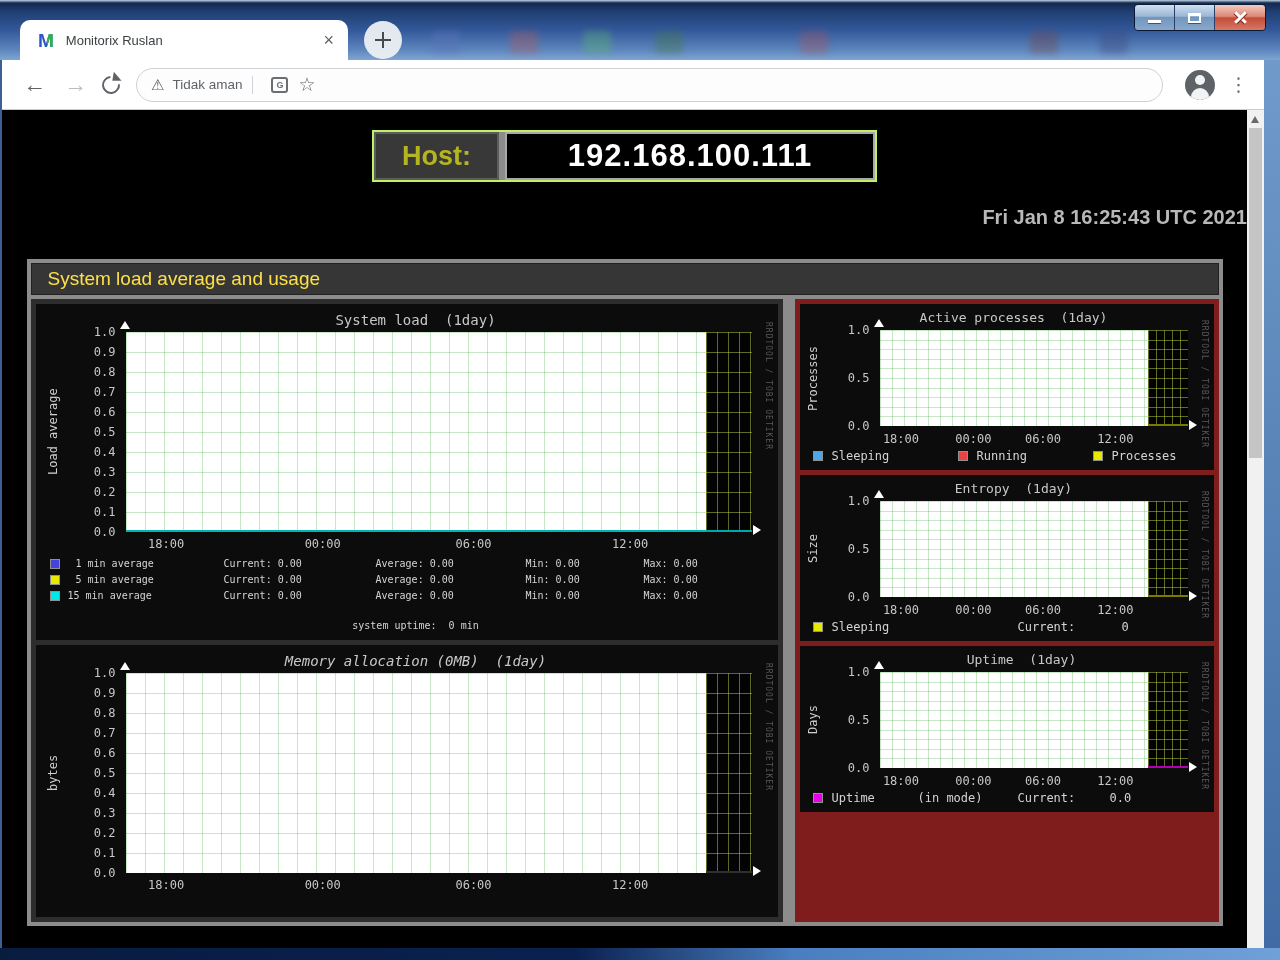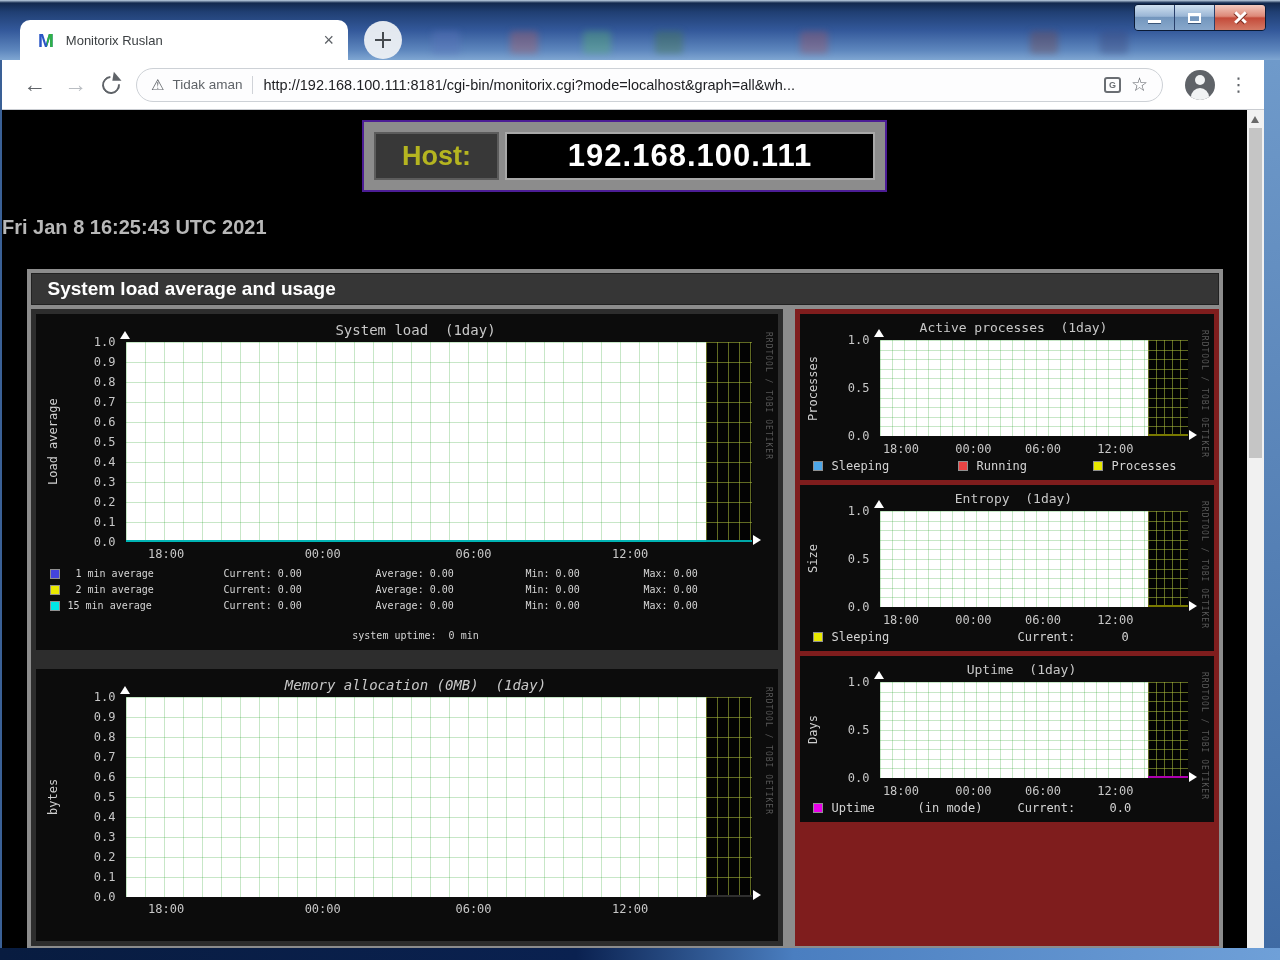--- a/index.html
+++ b/index.html
@@ -64,32 +64,32 @@
 
   
   .viewport { position:relative; flex:1; background:#000; overflow:hidden; }
   .sb-track { position:absolute; right:0; top:0; bottom:0; width:17px; background:#f1f1f1; cursor:pointer; }
   .sb-up { position:absolute; top:6px; left:4px; width:0; height:0; border-left:4.5px solid transparent; border-right:4.5px solid transparent; border-bottom:7px solid #6a6a6a; }
   .sb-thumb { position:absolute; top:18px; left:2px; width:13px; height:330px; background:#c5c5c5; cursor:pointer; }
 
   .page { position:absolute; left:0; right:17px; top:0; bottom:0; background:#000; }
 
   
-  .host-table { margin:10px auto 0; width:fit-content; background:#8c8c8c; border:2px solid #4c1d95; padding:10px; display:flex; gap:6px; }
+  .host-table { margin:20px auto 0; width:fit-content; background:#8c8c8c; border:2px solid #bef264; padding:0; display:flex; gap:6px; }
   .host-cell { display:flex; align-items:center; justify-content:center; font-weight:bold; }
   .c-label { background:#383838; border:2px solid #5c5c5c; color:#b5b520; font-size:27px; padding:4px 26px; }
   .c-ip    { background:#000; border:2px solid #a8a8a8; color:#fff; font-size:31px; padding:4px 30px; min-width:370px; letter-spacing:1px; }
   .c-period{ background:#8c8c8c; border:2px solid #6a6a6a; color:#9a9a10; font-size:27px; padding:4px 28px; }
-  .date-line { margin-top:24px; text-align:left; font-weight:bold; font-size:20px; color:#b8b8b8; }
+  .date-line { margin-top:24px; text-align:right; font-weight:bold; font-size:20px; color:#b8b8b8; }
 
   
   .section { width:1196px; margin:30px auto 0; background:#8c8c8c; padding:4px; }
-  .sec-title { background:#363636; border:1px solid #222; color:#ffffff; font-weight:bold; font-size:19px; padding:4px 16px; }
+  .sec-title { background:#363636; border:1px solid #222; color:#fde047; font-weight:normal; font-size:19px; padding:4px 16px; }
   .sec-body { margin-top:4px; display:flex; gap:12px; }
-  .col-left  { width:752px; background:#2d2d2d; padding:5px; display:flex; flex-direction:column; gap:19px; }
+  .col-left  { width:752px; background:#2d2d2d; padding:5px; display:flex; flex-direction:column; gap:5px; }
   .col-right { flex:1; background:#7f1d1d; padding:5px; display:flex; flex-direction:column; gap:5px; }
 
   
   .panel { position:relative; background:#0c0c0c; cursor:pointer; }
   .p-sysload { height:336px; } .p-memory { height:272px; } .p-small { height:166px; }
   .g-title { position:absolute; text-align:center; font-family:"DejaVu Sans Mono", monospace; font-size:14px; color:#c8c8c8; white-space:pre; }
   .p-small .g-title { font-size:13px; }
   .ylabel { position:absolute; writing-mode:vertical-rl; transform:rotate(180deg); font-family:"DejaVu Sans Mono", monospace;
     font-size:12px; color:#cfcfcf; display:flex; align-items:center; justify-content:center; }
   .yticks { position:absolute; }
@@ -167,21 +167,20 @@
       <span class="nav-ic">←</span>
       <span class="nav-ic fwd">→</span>
       <span class="reload">
         <span class="reload-ring"></span>
         <span class="reload-tri"></span>
       </span>
       <div class="omnibox">
         <span class="warn">⚠</span>
         <span class="sec-label">Tidak aman</span>
         <span class="sep"></span>
-        <span class="url">http://192.168.100.111:8181/cgi-bin/monitorix.cgi?mode=localhost&amp;graph=all&amp;wh...</span>
         <span class="translate-ic">G</span>
         <span class="star">☆</span>
       </div>
       <span class="avatar">
         <span class="av-head"></span>
         <span class="av-body"></span>
       </span>
       <span class="menu-dots">⋮</span>
     </div>
 
@@ -229,21 +228,21 @@
                 <div class="lrow" style="top:254px;">
                   <span class="sw" style="left:14px;background:#4444dd;"></span>
                   <span class="lt" style="left:40px;">1 min average</span>
                   <span class="lt" style="left:188px;">Current: 0.00</span>
                   <span class="lt" style="left:340px;">Average: 0.00</span>
                   <span class="lt" style="left:490px;">Min: 0.00</span>
                   <span class="lt" style="left:608px;">Max: 0.00</span>
                 </div>
                 <div class="lrow" style="top:270px;">
                   <span class="sw" style="left:14px;background:#e8e800;"></span>
-                  <span class="lt" style="left:40px;">2 min average</span>
+                  <span class="lt" style="left:40px;">5 min average</span>
                   <span class="lt" style="left:188px;">Current: 0.00</span>
                   <span class="lt" style="left:340px;">Average: 0.00</span>
                   <span class="lt" style="left:490px;">Min: 0.00</span>
                   <span class="lt" style="left:608px;">Max: 0.00</span>
                 </div>
                 <div class="lrow" style="top:286px;">
                   <span class="sw" style="left:14px;background:#00e8e8;"></span>
                   <span class="lt" style="left:32px;">15 min average</span>
                   <span class="lt" style="left:188px;">Current: 0.00</span>
                   <span class="lt" style="left:340px;">Average: 0.00</span>

